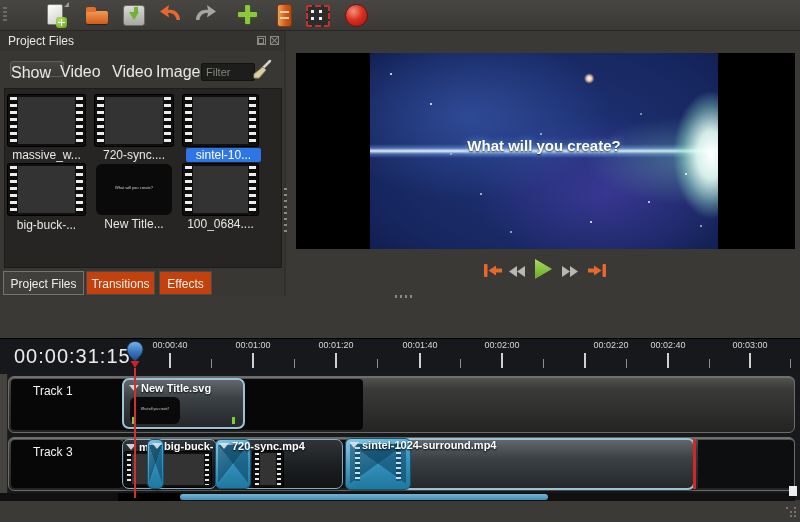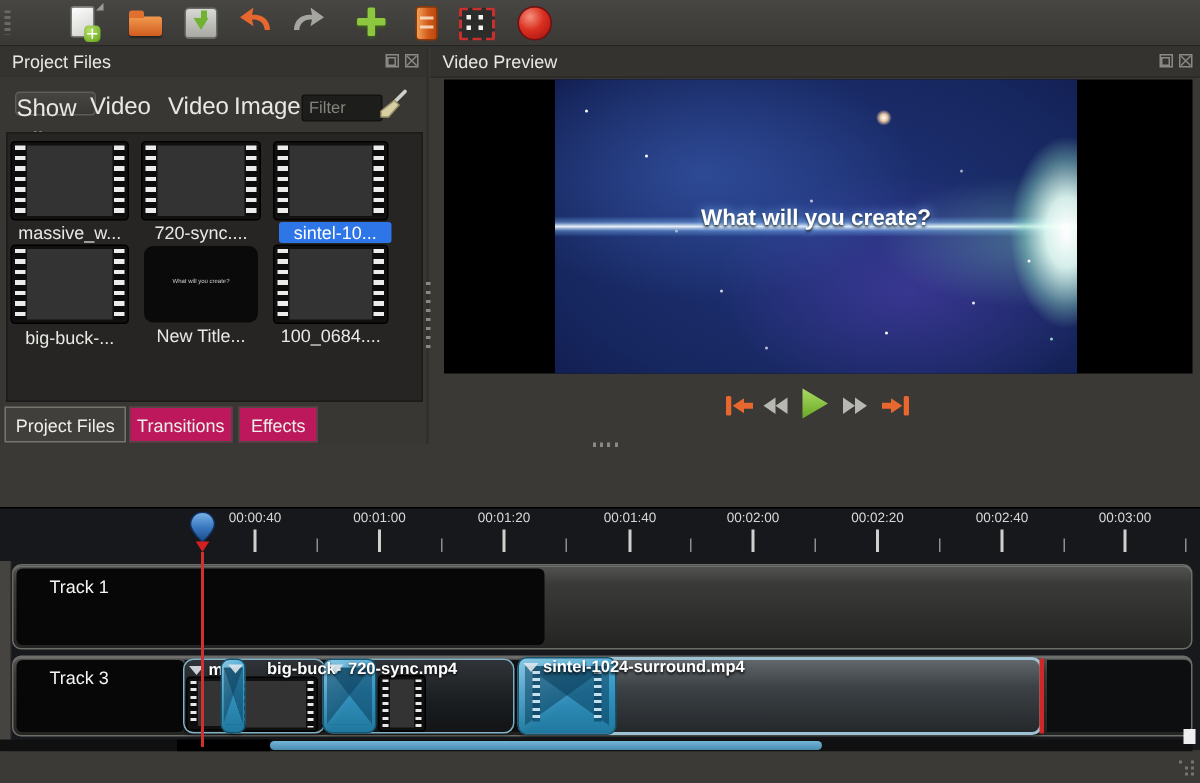--- a/index.html
+++ b/index.html
@@ -71,21 +71,21 @@
   .bg-bigbuck{background:
      radial-gradient(circle at 45% 58%, #2c3424 0 16%, rgba(44,52,36,0) 42%),
      linear-gradient(180deg,#8cac4a 0%,#689838 45%,#487426 100%);}
   .bg-bedroom{background:linear-gradient(180deg,#9a8878 0 24%,#bab2aa 24% 46%,#889098 46% 74%,#564e46 74%);}
   .file-label{position:absolute;font-size:12px;color:#e8e8e4;text-align:center;white-space:nowrap;}
   .file-label.sel{background:#2e75e8;color:#fff;border-radius:2px;padding:0 3px;}
   .title-thumb{position:absolute;background:#0a0a0a;border-radius:6px;}
   .title-thumb span{position:absolute;left:0;right:0;top:45%;text-align:center;color:#cfcfcf;font-size:4px;transform:translateY(-50%);}
   
   .tab{position:absolute;top:271px;height:24px;font-size:12px;color:#eeeeea;line-height:24px;text-align:center;
-       box-sizing:border-box;border:1px solid #4b4a46;background:#be185d;cursor:pointer;}
+       box-sizing:border-box;border:1px solid #4b4a46;background:#c2410c;cursor:pointer;}
   .tab.active{background:#403f3b;border-color:#75746e;}
   
   .vp-video{position:absolute;left:296px;top:53px;width:499px;height:196px;background:#000;}
   .galaxy{position:absolute;left:74px;top:0;width:348px;height:100%;background:
      radial-gradient(circle 7px at 63% 13%, #ffffff 0%, rgba(255,215,170,.9) 35%, rgba(255,215,170,0) 75%),
      radial-gradient(ellipse 46px 78px at 98% 52%, #ffffff 0%, rgba(230,255,245,.9) 30%, rgba(150,230,200,.4) 62%, rgba(150,230,200,0) 82%),
      radial-gradient(ellipse 150px 62px at 93% 55%, rgba(140,230,200,.35) 0%, rgba(140,230,200,0) 72%),
      linear-gradient(180deg, rgba(130,190,255,0) 46.5%, rgba(130,190,255,.4) 48.5%, rgba(238,248,255,.95) 50%, rgba(130,190,255,.4) 51.5%, rgba(130,190,255,0) 53.5%),
      radial-gradient(ellipse 220px 130px at 28% 32%, rgba(70,110,200,.45) 0%, rgba(70,110,200,0) 65%),
      radial-gradient(ellipse 200px 120px at 68% 72%, rgba(110,70,210,.35) 0%, rgba(110,70,210,0) 65%),
@@ -248,25 +248,20 @@
       <span class="fr bg-bedroom"></span>
     </div>
   <div class="file-label" style="left:8px;top:218px;width:77px">big-buck-...</div>
   <div class="file-label" style="left:95px;top:217px;width:78px">New Title...</div>
   <div class="file-label" style="left:183px;top:217px;width:75px">100_0684....</div>
 
   <div class="tab active" style="left:3px;width:81px">Project Files</div>
   <div class="tab" style="left:86px;width:69px">Transitions</div>
   <div class="tab" style="left:159px;width:53px">Effects</div>
 
-  <div class="panel-hd" style="left:287px;top:31px;width:513px">
-    <span class="panel-title">Video Preview</span>
-    <span class="win-ic float" style="left:486px"></span>
-    <span class="win-ic close" style="left:499px"></span>
-  </div>
   <div class="vp-video">
     <div class="galaxy">
       <span class="stars"></span>
       <div class="vp-text">What will you create?</div>
     </div>
   </div>
 
   <div class="ctl" style="left:483px;top:263px">
     <svg width="20" height="15">
         <rect x="1" y="1" width="3.5" height="13" rx="1" fill="#e8672e"></rect>
@@ -307,26 +302,27 @@
     
     
     
     
     
     
     
   </div>
 
   <div class="ruler">
+    <div class="timecode">00:00:31:15</div>
     <span class="rlabel" style="left:140px">00:00:40</span>
     <span class="rlabel" style="left:223px">00:01:00</span>
     <span class="rlabel" style="left:306px">00:01:20</span>
     <span class="rlabel" style="left:390px">00:01:40</span>
     <span class="rlabel" style="left:472px">00:02:00</span>
-    <span class="rlabel" style="left:555px">00:02:20</span>
+    <span class="rlabel" style="left:581px">00:02:20</span>
     <span class="rlabel" style="left:638px">00:02:40</span>
     <span class="rlabel" style="left:720px">00:03:00</span>
     <i class="tickL" style="left:169px"></i>
       <i class="tickL" style="left:252px"></i>
       <i class="tickL" style="left:335px"></i>
       <i class="tickL" style="left:419px"></i>
     <i class="tickL" style="left:501px"></i>
       <i class="tickL" style="left:584px"></i>
       <i class="tickL" style="left:667px"></i>
       <i class="tickL" style="left:749px"></i>
@@ -341,20 +337,29 @@
   </div>
 
   <div class="tracks-bg"></div>
   <div class="left-strip"></div>
 
   <div class="track" style="top:376px;height:57px">
     <div class="blackzone" style="left:2px;width:352px"></div>
     <span class="tname">Track 1</span>
   </div>
 
+  <div class="clip" style="left:122px;top:378px;width:123px;height:51px">
+    <span class="chev" style="left:5px;top:5px"></span>
+    <span class="clip-lbl" style="left:17px;top:2px">New Title.svg</span>
+    <span class="title-thumb" style="left:6px;top:17px;width:50px;height:27px">
+      <span style="font-size:3px">What will you create?</span>
+      </span>
+    <span class="gmark" style="left:8px"></span>
+    <span class="gmark" style="left:108px"></span>
+  </div>
 
   <div class="track" style="top:437px;height:54px">
     <div class="blackzone" style="left:2px;width:112px"></div>
     <div class="blackzone" style="left:114px;width:232px;background:#141414;border-radius:0"></div>
     <div class="blackzone" style="left:689px;width:96px;background:#0c0e10;border-radius:0 4px 4px 0"></div>
     <span class="tname">Track 3</span>
   </div>
 
   <div class="clip dark" style="left:122px;top:439px;width:42px;height:50px">
     <span class="chev" style="left:3px;top:4px"></span>
@@ -378,21 +383,21 @@
     <span class="film mini" style="left:37px;top:11px;width:30px;height:36px">
       <span class="sp l"></span>
         <span class="sp r"></span>
         <span class="fr bg-720"></span>
       </span>
   </div>
 
   <div class="trans" style="left:147px;top:439px;width:17px;height:50px"></div>
   <div class="trans" style="left:215px;top:439px;width:36px;height:50px"></div>
   <span class="chev" style="left:152px;top:443px;position:absolute;z-index:6"></span>
-  <span class="clip-lbl" style="left:178px;top:440px;position:absolute;z-index:6">big-buck-</span>
+  <span class="clip-lbl" style="left:164px;top:440px;position:absolute;z-index:6">big-buck-</span>
   <span class="chev" style="left:219px;top:443px;position:absolute;z-index:6"></span>
   <span class="clip-lbl" style="left:232px;top:440px;position:absolute;z-index:6">720-sync.mp4</span>
 
   <div class="clip" style="left:345px;top:438px;width:350px;height:52px"></div>
   <div class="trans" style="left:345px;top:438px;width:66px;height:52px">
     <span class="tsp" style="left:9px"></span>
     <span class="tsp" style="right:9px"></span>
   </div>
   <span class="chev" style="left:349px;top:442px;position:absolute;z-index:6"></span>
   <span class="clip-lbl" style="left:362px;top:439px;position:absolute;z-index:6">sintel-1024-surround.mp4</span>

